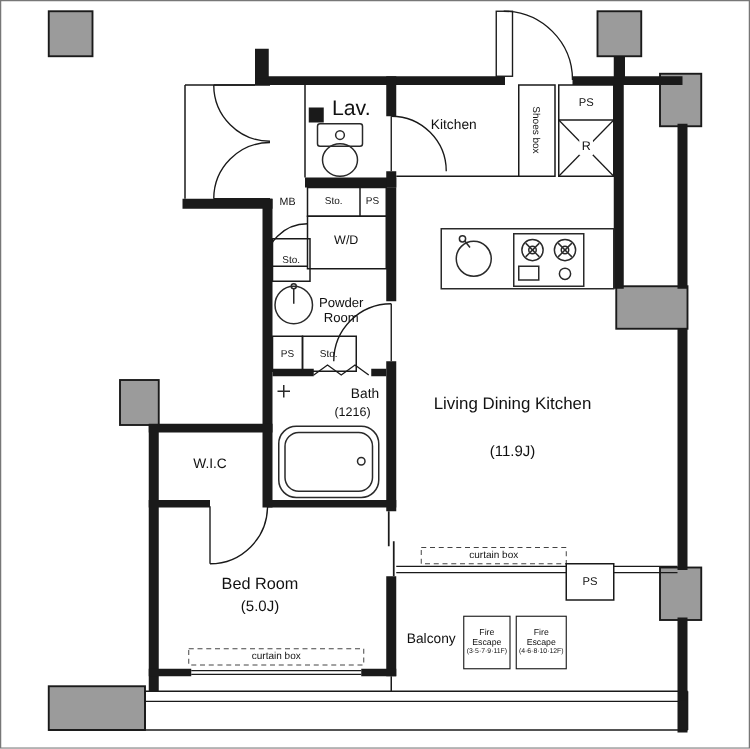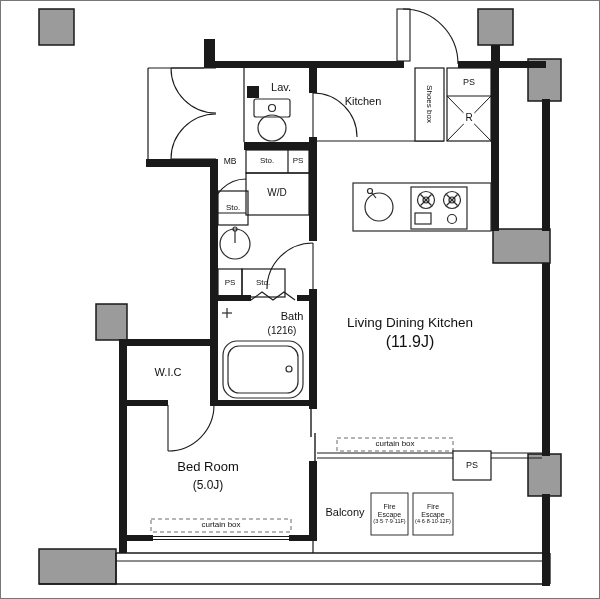--- a/index.html
+++ b/index.html
@@ -198,36 +198,37 @@
     <g stroke="#1a1a1a" fill="none">
       <line x1="115" y1="552" x2="549" y2="552" stroke-width="1.3"></line>
       <line x1="115" y1="560" x2="549" y2="560" stroke-width="1"></line>
       <line x1="38" y1="583" x2="549" y2="583" stroke-width="1.3"></line>
       <line x1="115" y1="552" x2="115" y2="583" stroke-width="1.3"></line>
       <line x1="549" y1="552" x2="549" y2="583" stroke-width="1.3"></line>
     </g>
   </svg>
 
   <div class="lbl" style="left:229px;top:120px;font-size:8.5px;margin-top:40px;">MB</div>
-  <div class="lbl" style="left:280px;top:86px;font-size:11px;">Lav.</div>
+  <div class="lbl" style="left:280px;top:86px;font-size:17px;">Lav.</div>
   <div class="lbl" style="left:362px;top:100px;font-size:11px;">Kitchen</div>
   <div class="lbl v" style="left:428px;top:103px;font-size:8px;">Shoes box</div>
   <div class="lbl" style="left:468px;top:81px;font-size:9px;">PS</div>
   <div class="lbl bgw" style="left:468px;top:117px;font-size:10px;">R</div>
   <div class="lbl" style="left:266px;top:160px;font-size:8px;">Sto.</div>
   <div class="lbl" style="left:297px;top:160px;font-size:8px;">PS</div>
   <div class="lbl" style="left:276px;top:192px;font-size:10px;">W/D</div>
   <div class="lbl" style="left:232px;top:207px;font-size:8px;">Sto.</div>
+  <div class="lbl wrap" style="left:272px;top:248px;font-size:10.5px;width:58px;">Powder Room</div>
   <div class="lbl" style="left:229px;top:282px;font-size:8px;">PS</div>
   <div class="lbl" style="left:262px;top:282px;font-size:8px;">Sto.</div>
   <div class="lbl" style="left:259px;top:315px;font-size:11px;margin-left:32px;">Bath</div>
   <div class="lbl" style="left:259px;top:330px;font-size:10px;padding-left:44px;">(1216)</div>
   <div class="lbl" style="left:167px;top:371px;font-size:11px;">W.I.C</div>
   <div class="lbl" style="left:409px;top:322px;font-size:13.5px;">Living Dining Kitchen</div>
-  <div class="lbl" style="left:409px;top:341px;font-size:16px;">(11.9J)</div>
+  <div class="lbl" style="left:409px;top:360px;font-size:12px;">(11.9J)</div>
   <div class="lbl" style="left:207px;top:466px;font-size:13px;">Bed Room</div>
   <div class="lbl" style="left:207px;top:484px;font-size:12px;">(5.0J)</div>
   <div class="lbl" style="left:344px;top:511px;font-size:11px;">Balcony</div>
   <div class="lbl" style="left:471px;top:464px;font-size:9px;">PS</div>
   <div class="lbl" style="left:394px;top:443px;font-size:8px;">curtain box</div>
   <div class="lbl" style="left:220px;top:524px;font-size:8px;">curtain box</div>
 
   <div class="febox" style="left:370px;top:492px;width:37px;height:42px;">
     <span class="fe-name">Fire Escape</span>
     <span class="fe-floors">(3·5·7·9·11F)</span>

